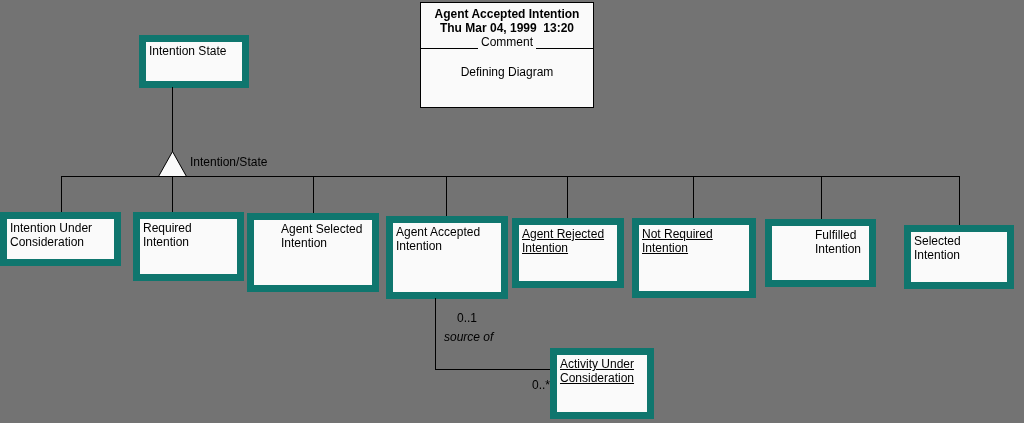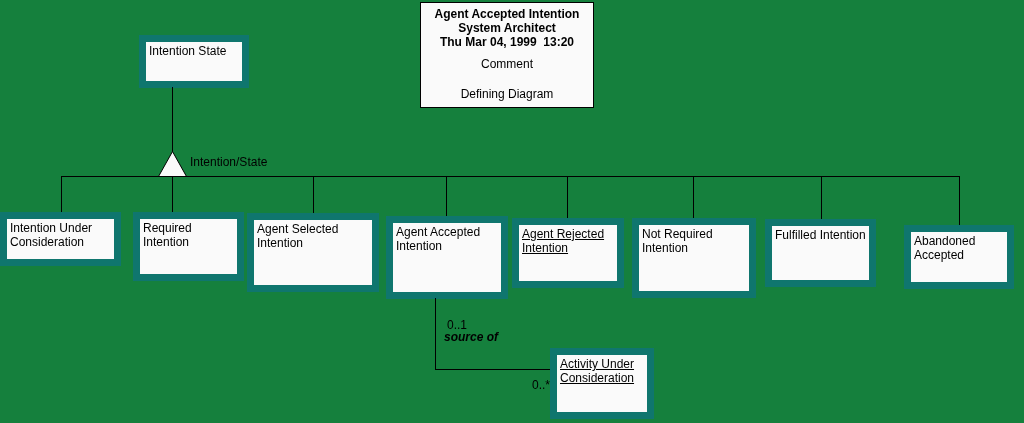--- a/index.html
+++ b/index.html
@@ -1,20 +1,20 @@
 <!DOCTYPE html>
 <html><head>
 <meta charset="utf-8">
 <style>
   html, body { margin: 0; padding: 0; }
   .canvas {
     position: relative;
     width: 1024px;
     height: 423px;
-    background: #15803d;
+    background: #737373;
     font-family: "Liberation Sans", sans-serif;
     font-size: 12px;
     color: #000;
     overflow: hidden;
   }
   .node {
     position: absolute;
     box-sizing: border-box;
     border: 7px solid #0f766e;
     background: #fafafa;
@@ -26,59 +26,57 @@
   }
   .line {
     position: absolute;
     background: #000;
   }
   .floating-label {
     position: absolute;
     white-space: nowrap;
     line-height: 13px;
   }
-  .italic { font-style: italic; font-weight: bold; }
+  .italic { font-style: italic; }
   .tri-svg { position: absolute; display: block; }
 
   
   .title-block {
     position: absolute;
     left: 420px; top: 2px;
     width: 174px; height: 106px;
     box-sizing: border-box;
     border: 1px solid #000;
     background: #fafafa;
     text-align: center;
   }
   .tb-line {
     font-weight: bold;
     line-height: 14px;
     white-space: pre-wrap;
   }
   .tb-lines { padding-top: 4px; }
   .tb-divider {
     display: flex;
-    align-items: center;
-    margin-top: 9px;
+    align-items: flex-end;
+    margin-top: 1px;
     line-height: 13px;
-    flex-direction: column;
   }
   .tb-divider .rule { flex: 1; height: 1px; background: #000; }
   .tb-divider-label { margin: 0 3px; font-weight: normal; }
   .tb-body { margin-top: 16px; line-height: 14px; font-weight: normal; }
 </style>
 </head>
 <body>
 
 <div class="canvas">
 
   <div class="title-block">
     <div class="tb-lines">
       <div class="tb-line">Agent Accepted Intention</div>
-      <div class="tb-line">System Architect</div>
       <div class="tb-line">Thu Mar 04, 1999  13:20</div>
     </div>
     <div class="tb-divider">
       <span class="rule"></span>
       <span class="tb-divider-label">Comment</span>
       <span class="rule"></span>
     </div>
     <div class="tb-body">Defining Diagram</div>
   </div>
 
@@ -106,48 +104,48 @@
   <div class="line" style="left:959px; top:176px; width:1px; height:49px;"></div>
 
   <div class="node" style="left:0px; top:212px; width:121px; height:54px;">
     <span class="node-label">Intention Under Consideration</span>
   </div>
 
   <div class="node" style="left:133px; top:212px; width:111px; height:69px;">
     <span class="node-label">Required Intention</span>
   </div>
 
-  <div class="node" style="left:247px; top:213px; width:132px; height:79px;">
+  <div class="node" style="left:247px; top:213px; width:132px; height:79px;padding-left:24px;">
     <span class="node-label">Agent Selected Intention</span>
   </div>
 
   <div class="node" style="left:386px; top:216px; width:122px; height:83px;">
     <span class="node-label">Agent Accepted Intention</span>
   </div>
 
   <div class="node" style="left:512px; top:218px; width:112px; height:70px;text-decoration:underline;">
     <span class="node-label">Agent Rejected Intention</span>
   </div>
 
-  <div class="node" style="left:632px; top:218px; width:124px; height:80px;">
+  <div class="node" style="left:632px; top:218px; width:124px; height:80px;text-decoration:underline;">
     <span class="node-label">Not Required Intention</span>
   </div>
 
-  <div class="node" style="left:765px; top:219px; width:111px; height:68px;">
+  <div class="node" style="left:765px; top:219px; width:111px; height:68px;padding-left:40px;">
     <span class="node-label">Fulfilled Intention</span>
   </div>
 
   <div class="node" style="left:904px; top:225px; width:110px; height:64px;">
-    <span class="node-label">Abandoned Accepted</span>
+    <span class="node-label">Selected Intention</span>
   </div>
 
   <div class="line" style="left:435px; top:298px; width:1px; height:71px;"></div>
   <div class="line" style="left:435px; top:369px; width:133px; height:1px;"></div>
 
-  <div class="floating-label" style="left:447px; top:312px;margin-top:7px;">0..1</div>
+  <div class="floating-label" style="left:457px; top:312px;">0..1</div>
   <div class="floating-label italic" style="left:444px; top:331px;">source of</div>
   <div class="floating-label" style="left:532px; top:379px;">0..*</div>
 
   <div class="node" style="left:550px; top:348px; width:104px; height:71px;text-decoration:underline;">
     <span class="node-label">Activity Under Consideration</span>
   </div>
 
 </div>
 
 </body></html>

